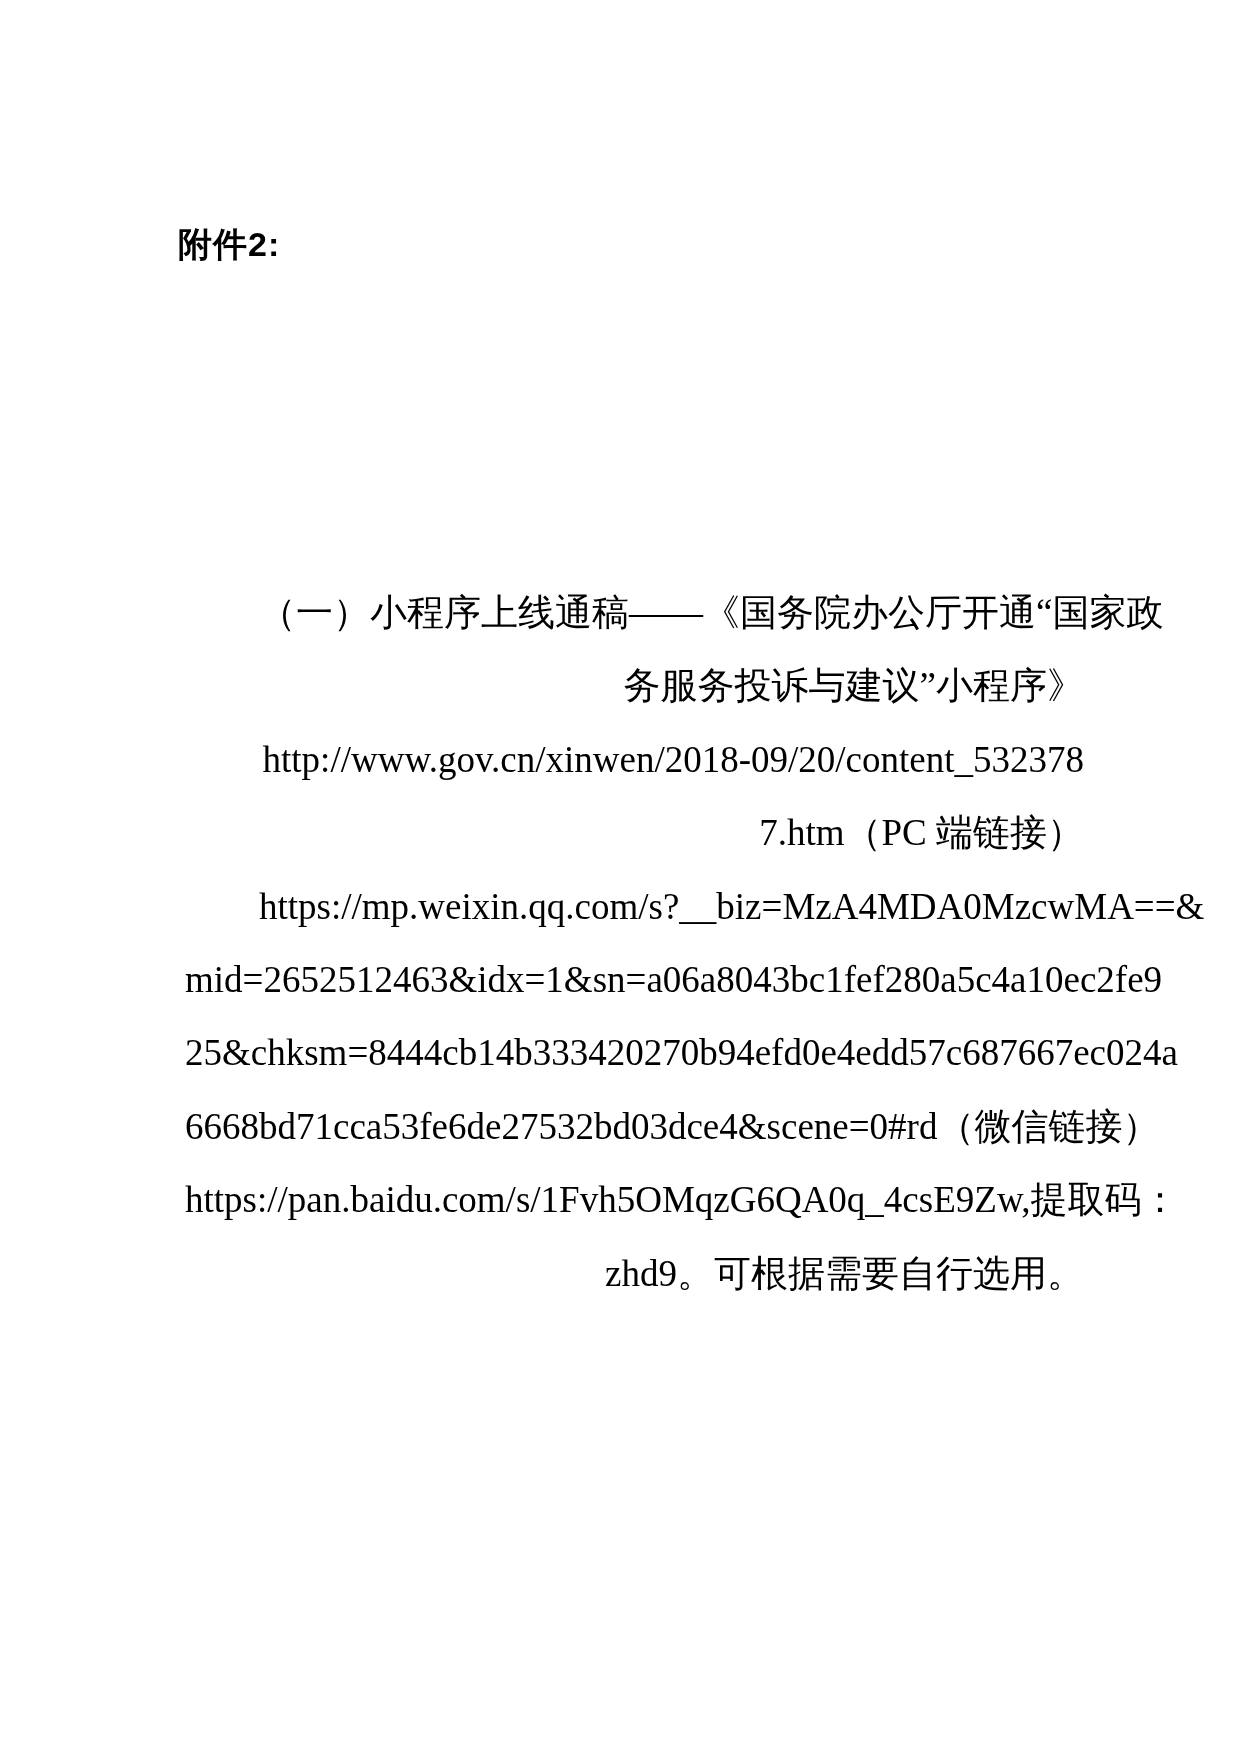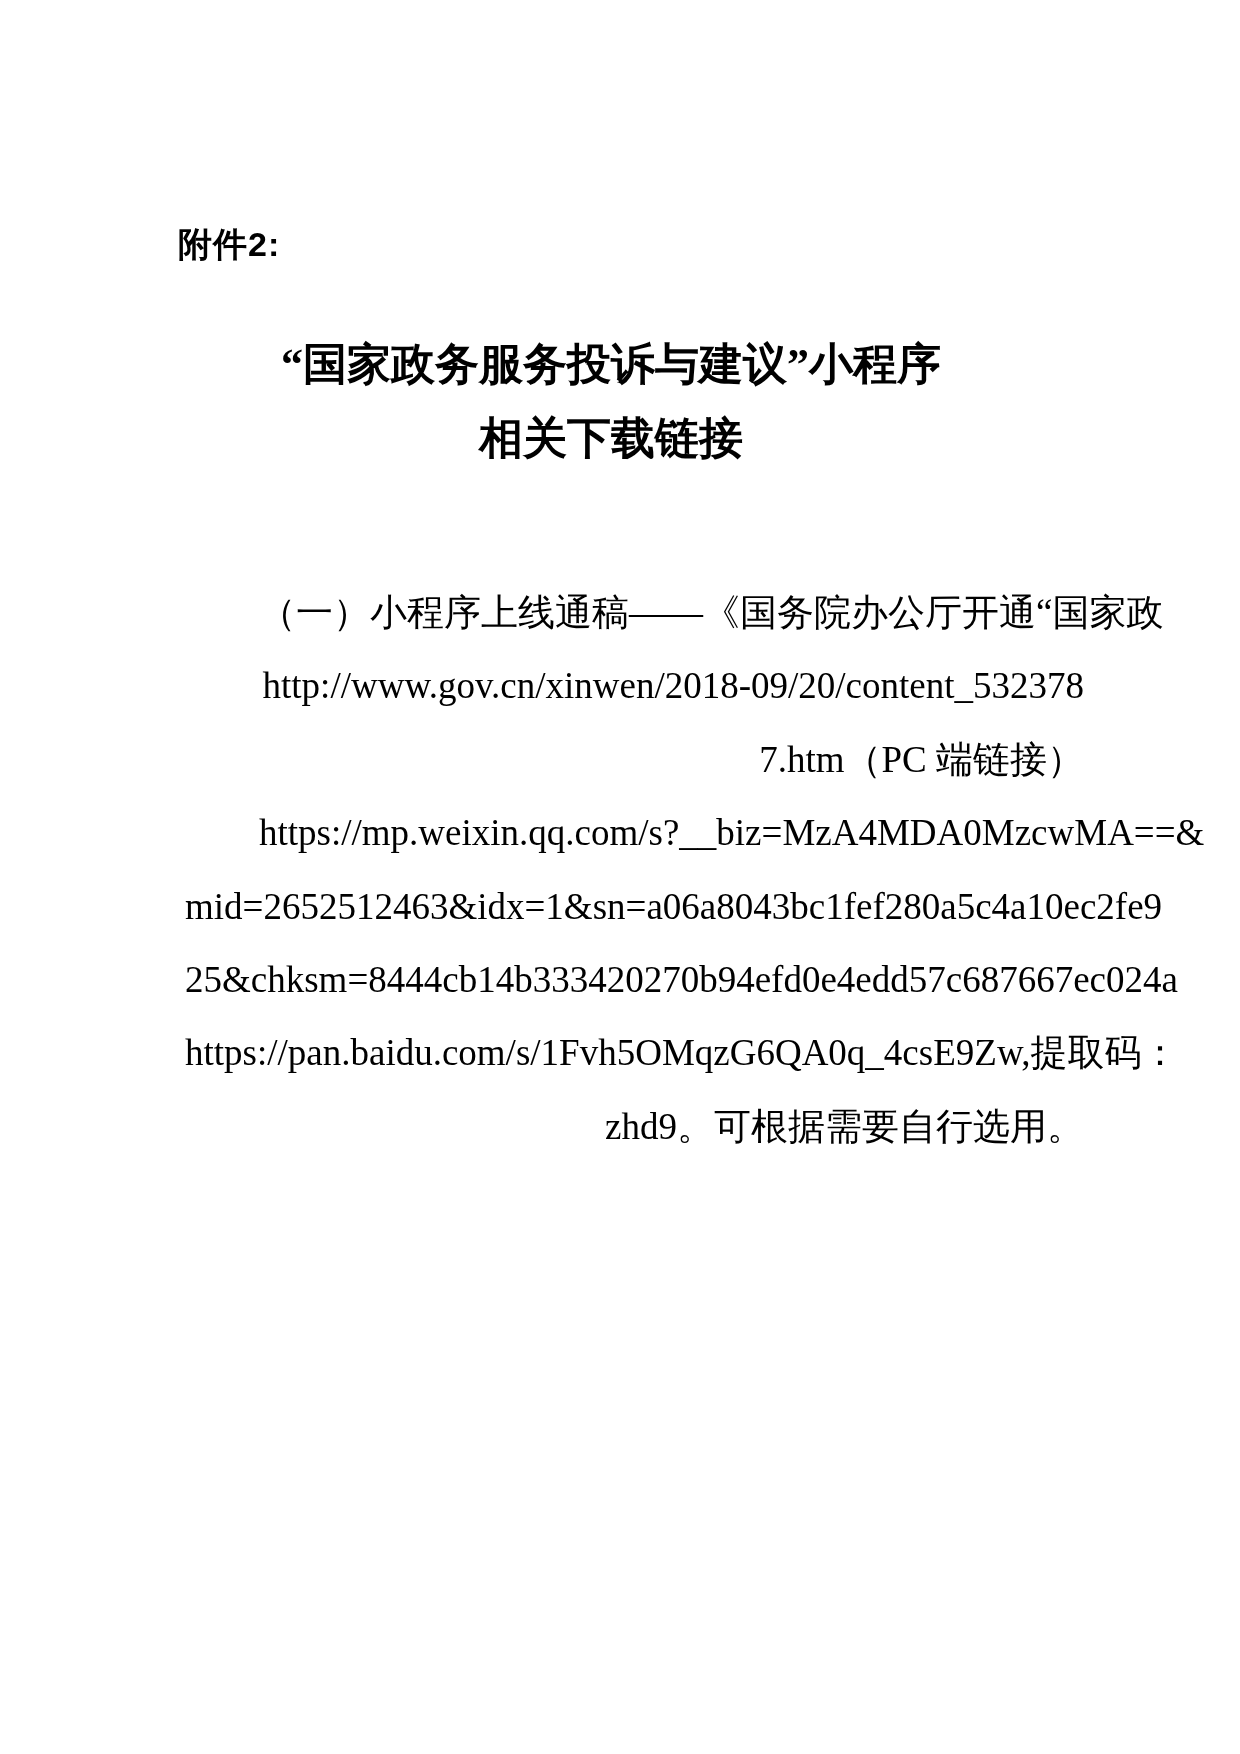--- a/index.html
+++ b/index.html
@@ -50,29 +50,27 @@
   }
   .line.indent { padding-left: 74px; }
 </style>
 </head>
 <body>
 
 <div class="page">
 
   <div class="attachment-label">附件2:</div>
 
-  <h1 class="doc-title">
-    <span class="title-line">“国家政务服务投诉与建议”小程序</span>
-    <span class="title-line">相关下载链接</span>
-  </h1>
 
   <div class="body-text">
     <div class="line indent">（一）小程序上线通稿——《国务院办公厅开通“国家政</div>
+    <div class="line">务服务投诉与建议”小程序》</div>
     <div class="line indent">http://www.gov.cn/xinwen/2018-09/20/content_532378</div>
     <div class="line">7.htm（PC 端链接）</div>
     <div class="line indent">https://mp.weixin.qq.com/s?__biz=MzA4MDA0MzcwMA==&amp;</div>
     <div class="line">mid=2652512463&amp;idx=1&amp;sn=a06a8043bc1fef280a5c4a10ec2fe9</div>
     <div class="line">25&amp;chksm=8444cb14b333420270b94efd0e4edd57c687667ec024a</div>
+    <div class="line">6668bd71cca53fe6de27532bd03dce4&amp;scene=0#rd（微信链接）</div>
     <div class="line">https://pan.baidu.com/s/1Fvh5OMqzG6QA0q_4csE9Zw,提取码：</div>
     <div class="line">zhd9。可根据需要自行选用。</div>
   </div>
 
 </div>
 
 </body></html>

